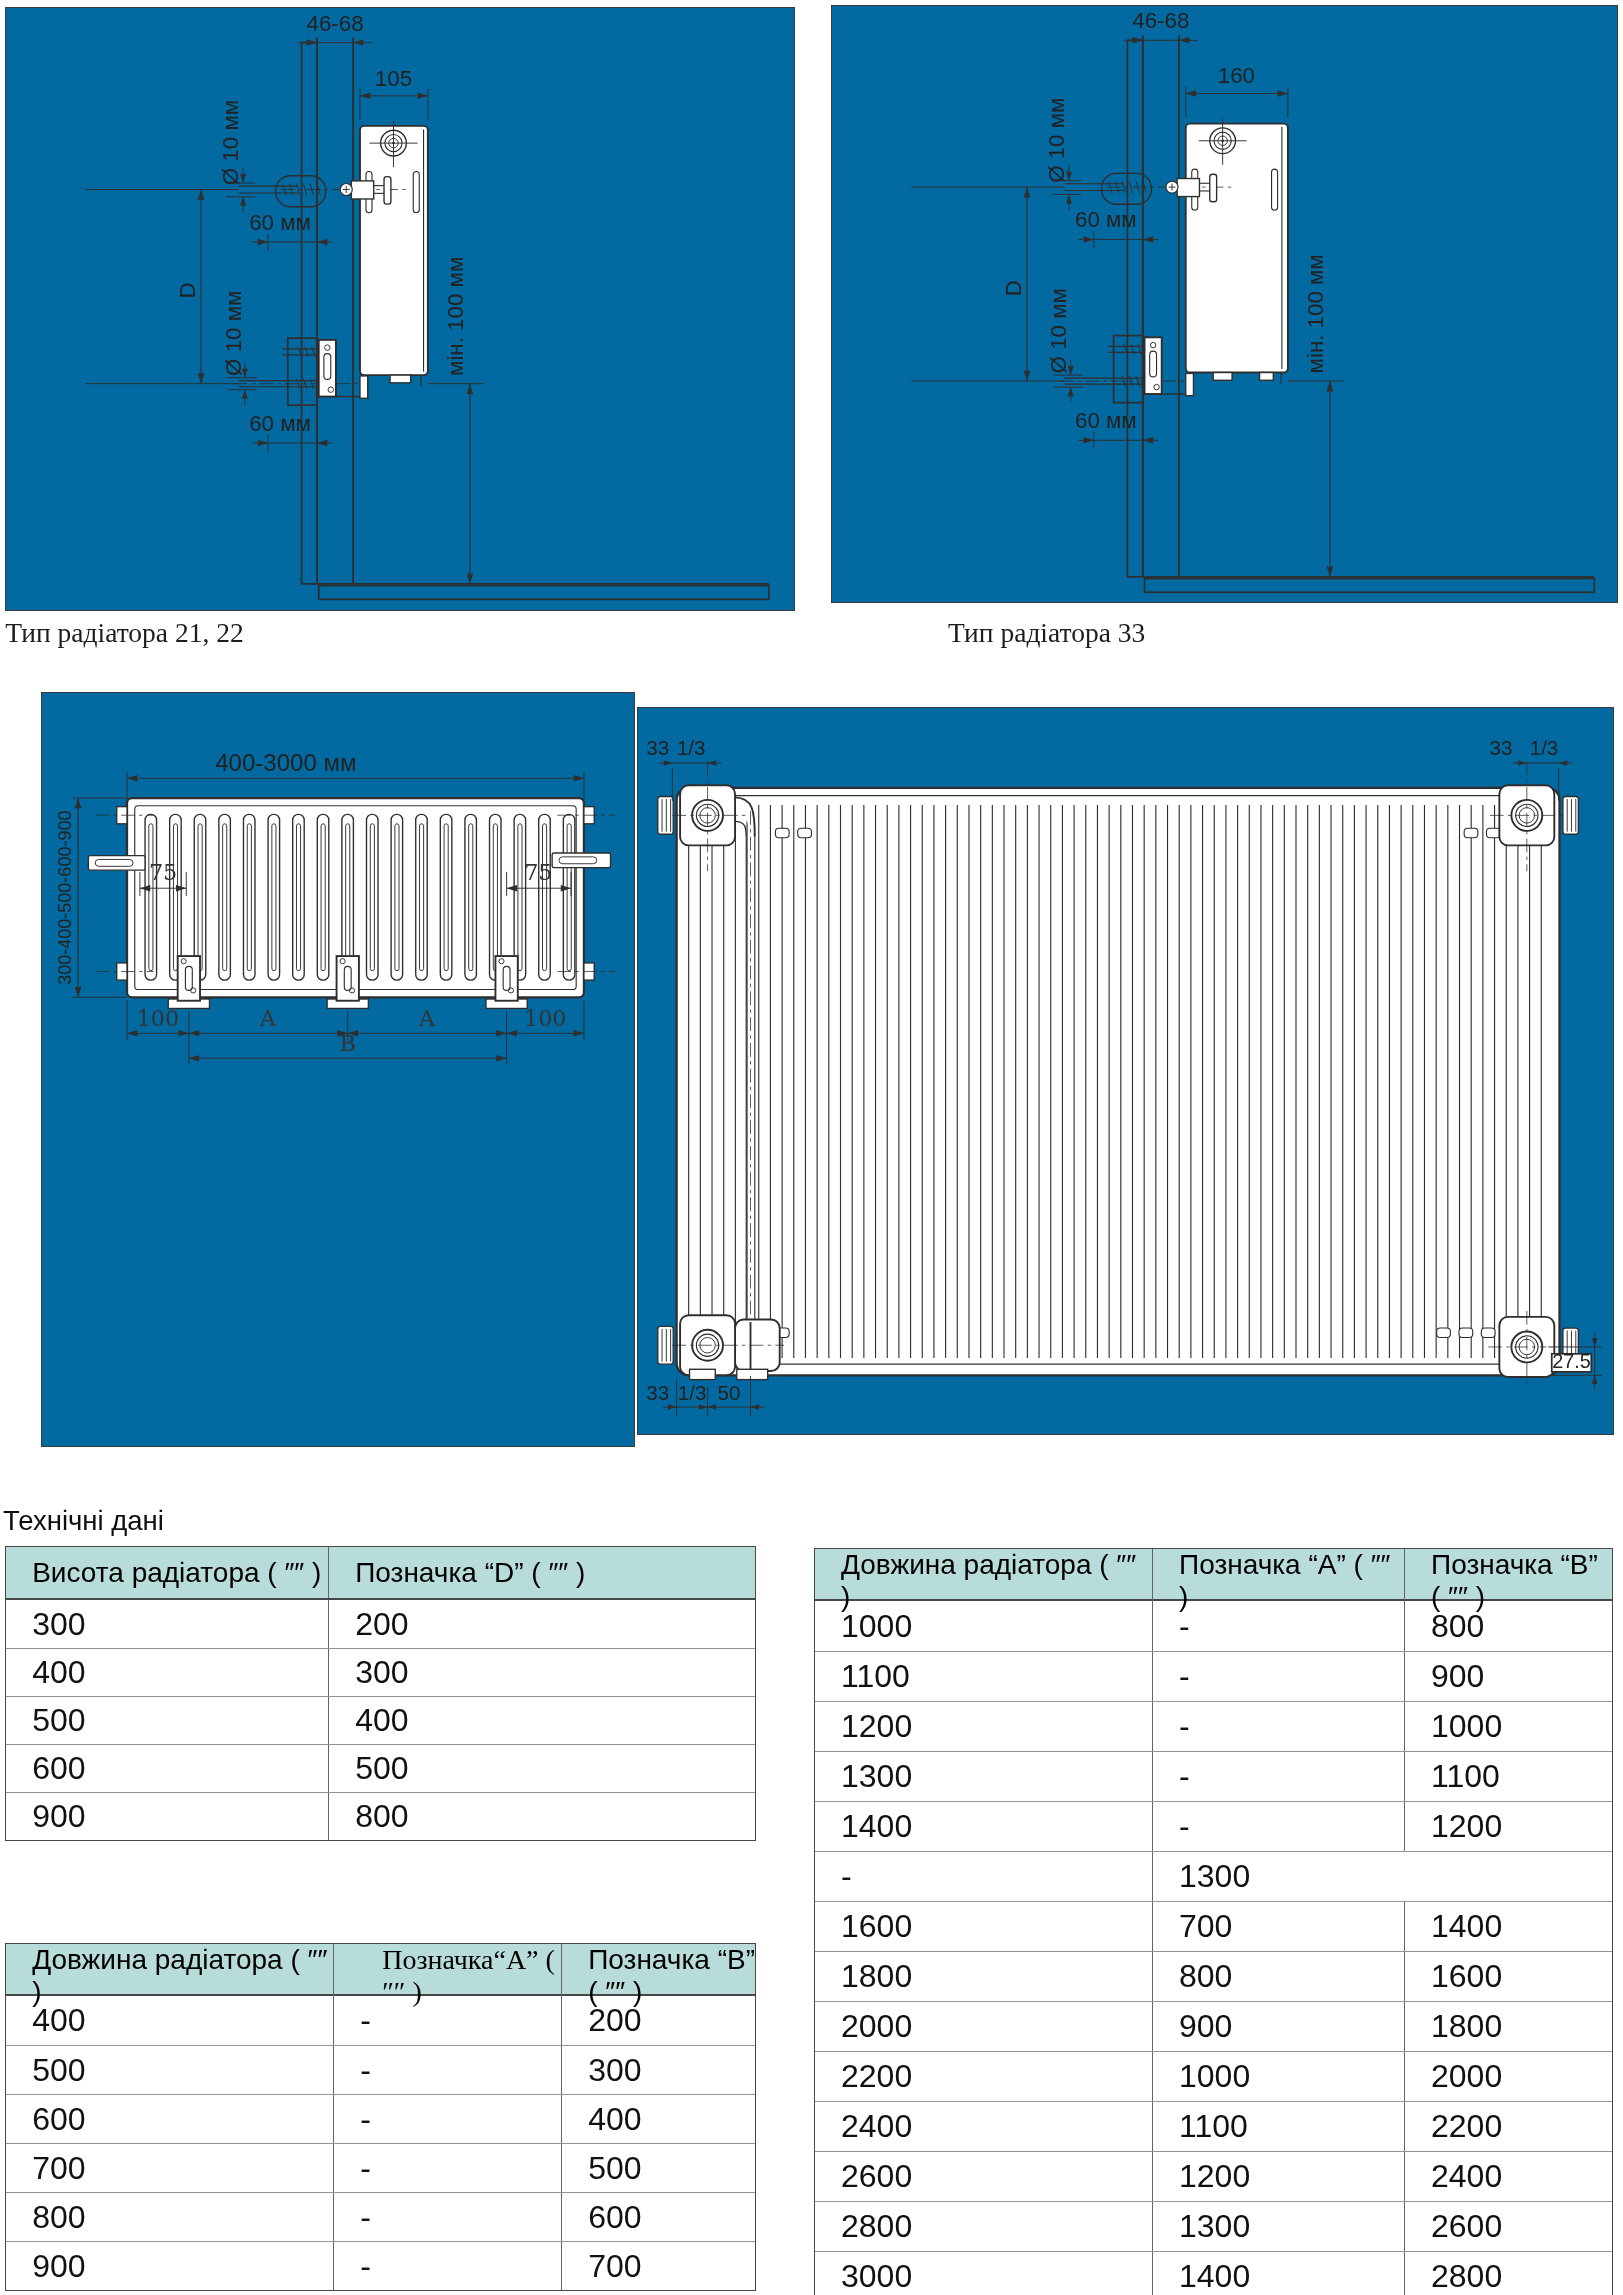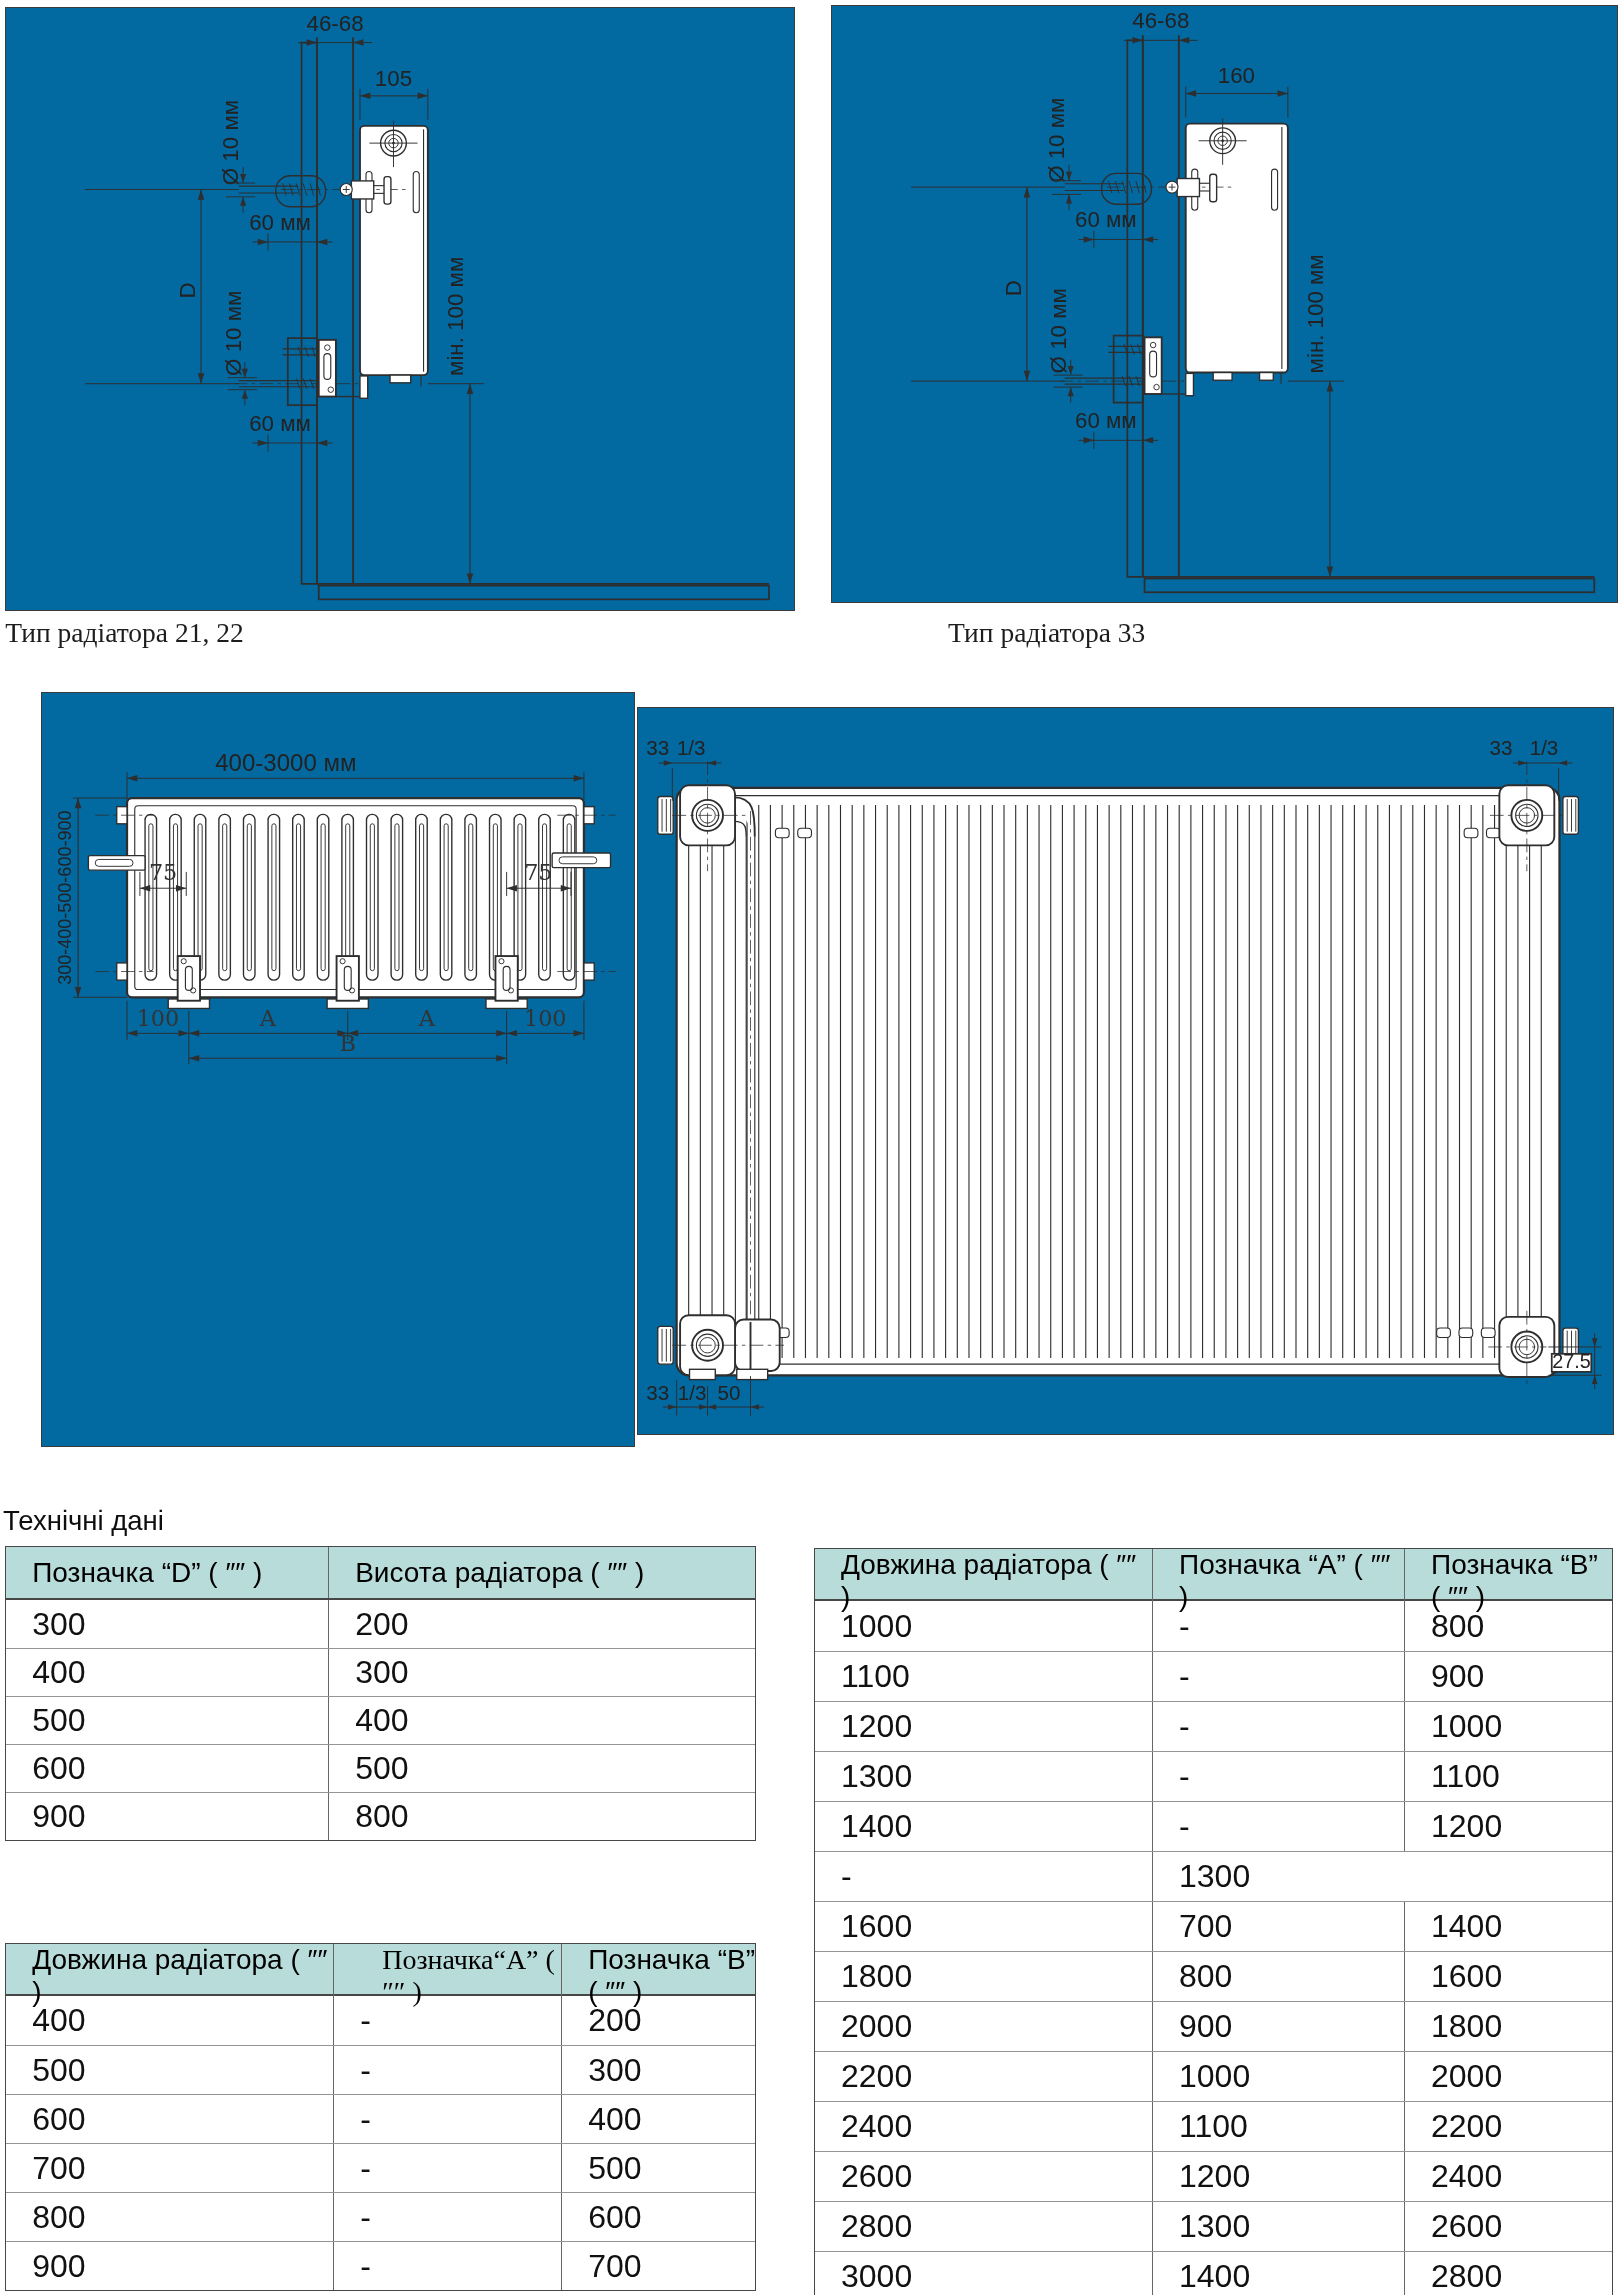--- a/index.html
+++ b/index.html
@@ -660,22 +660,22 @@
     <rect x="1064" y="752" width="46" height="21" class="f" stroke="none"></rect>
     <text x="1087" y="769" class="t23 mid">27.5</text>
   </g>
 </svg>
 </div>
 
 <div class="section-title" style="left:3px;top:1505px;">Технічні дані</div>
 
 <div class="tbl t1" style="left:5.2px;top:1546px;width:751px;">
   <div class="thead">
+    <div class="th">Висота радіатора ( ″″ )</div>
     <div class="th">Позначка “D” ( ″″ )</div>
-    <div class="th">Висота радіатора ( ″″ )</div>
   </div>
   <div class="tbody">
       <div class="tr">
         <div class="td">300</div>
         <div class="td">200</div>
       </div>
       <div class="tr">
         <div class="td">400</div>
         <div class="td">300</div>
       </div>

